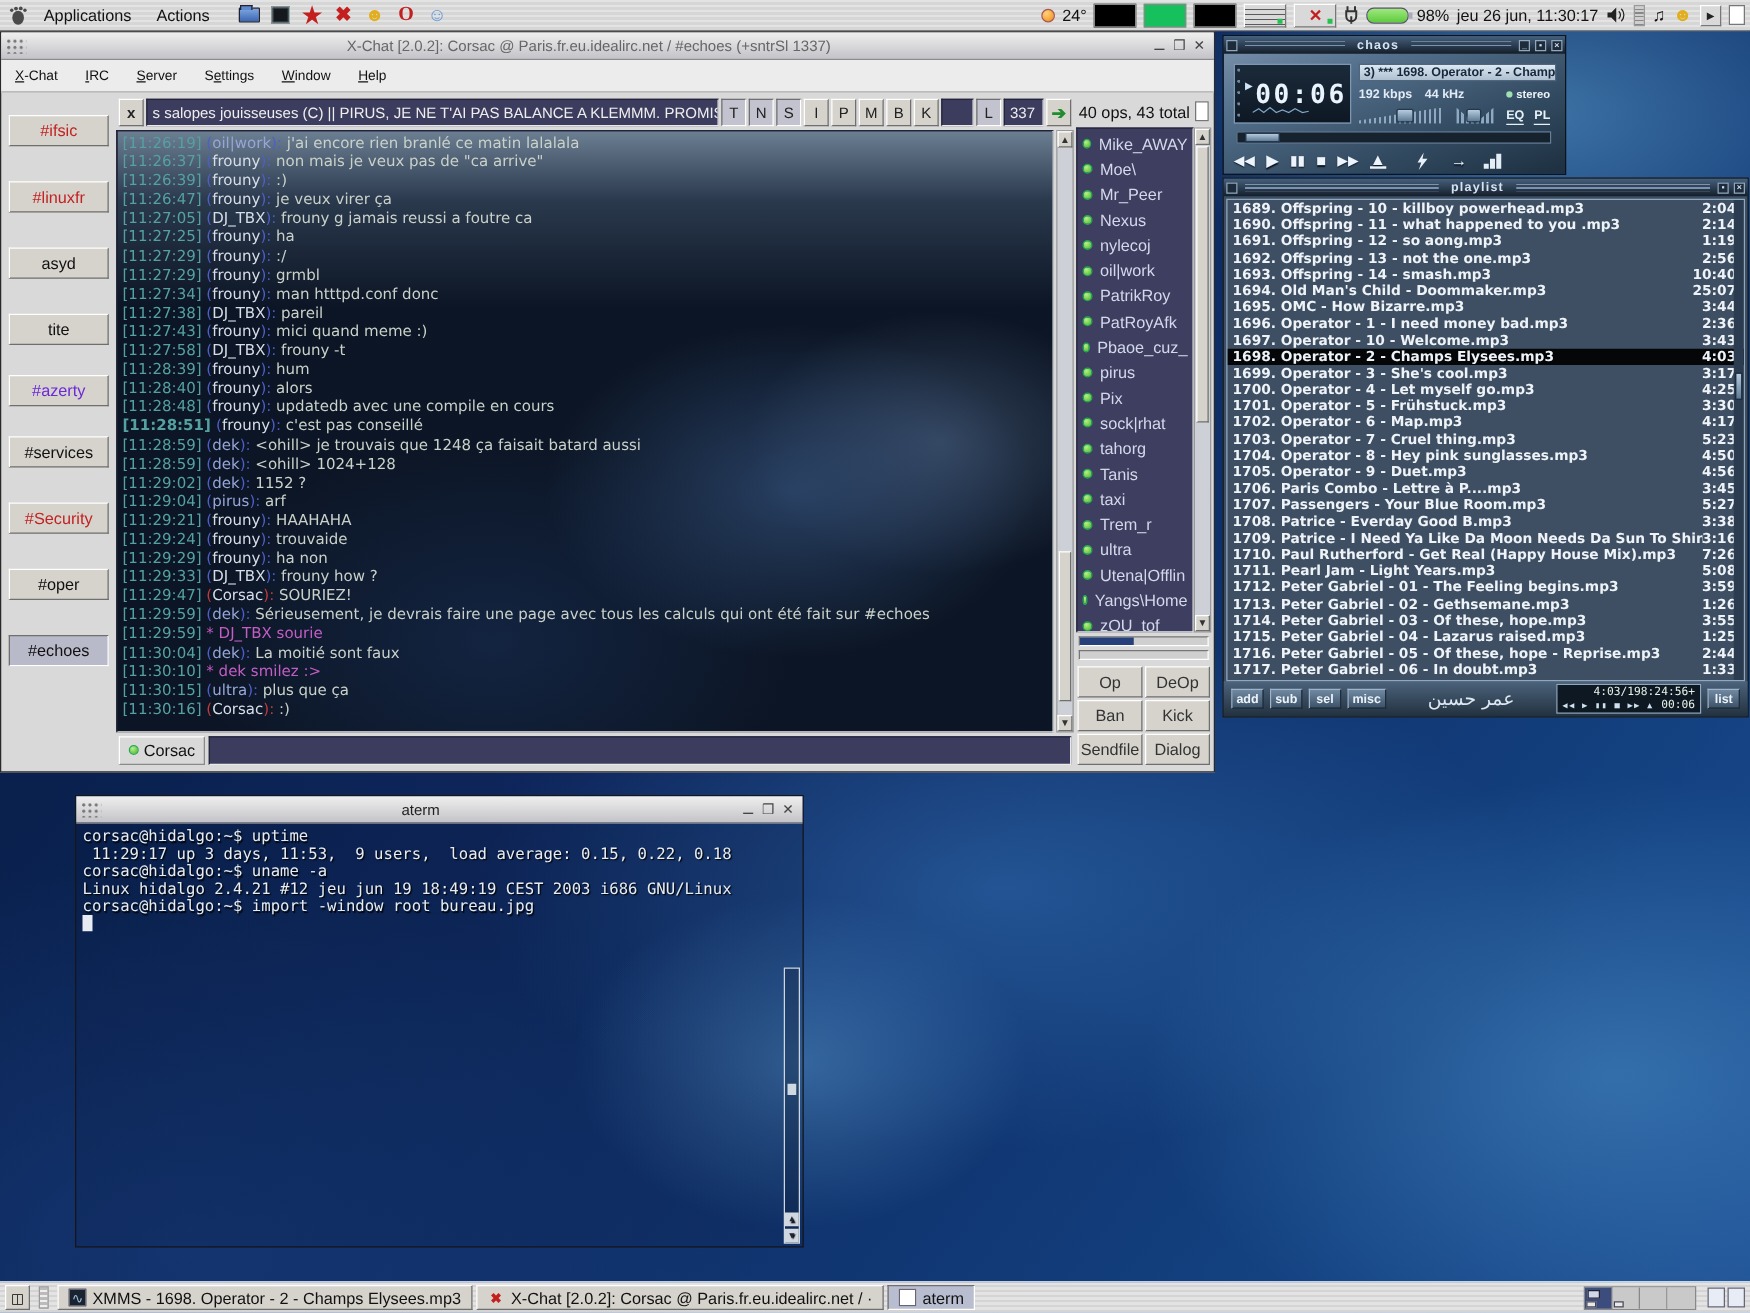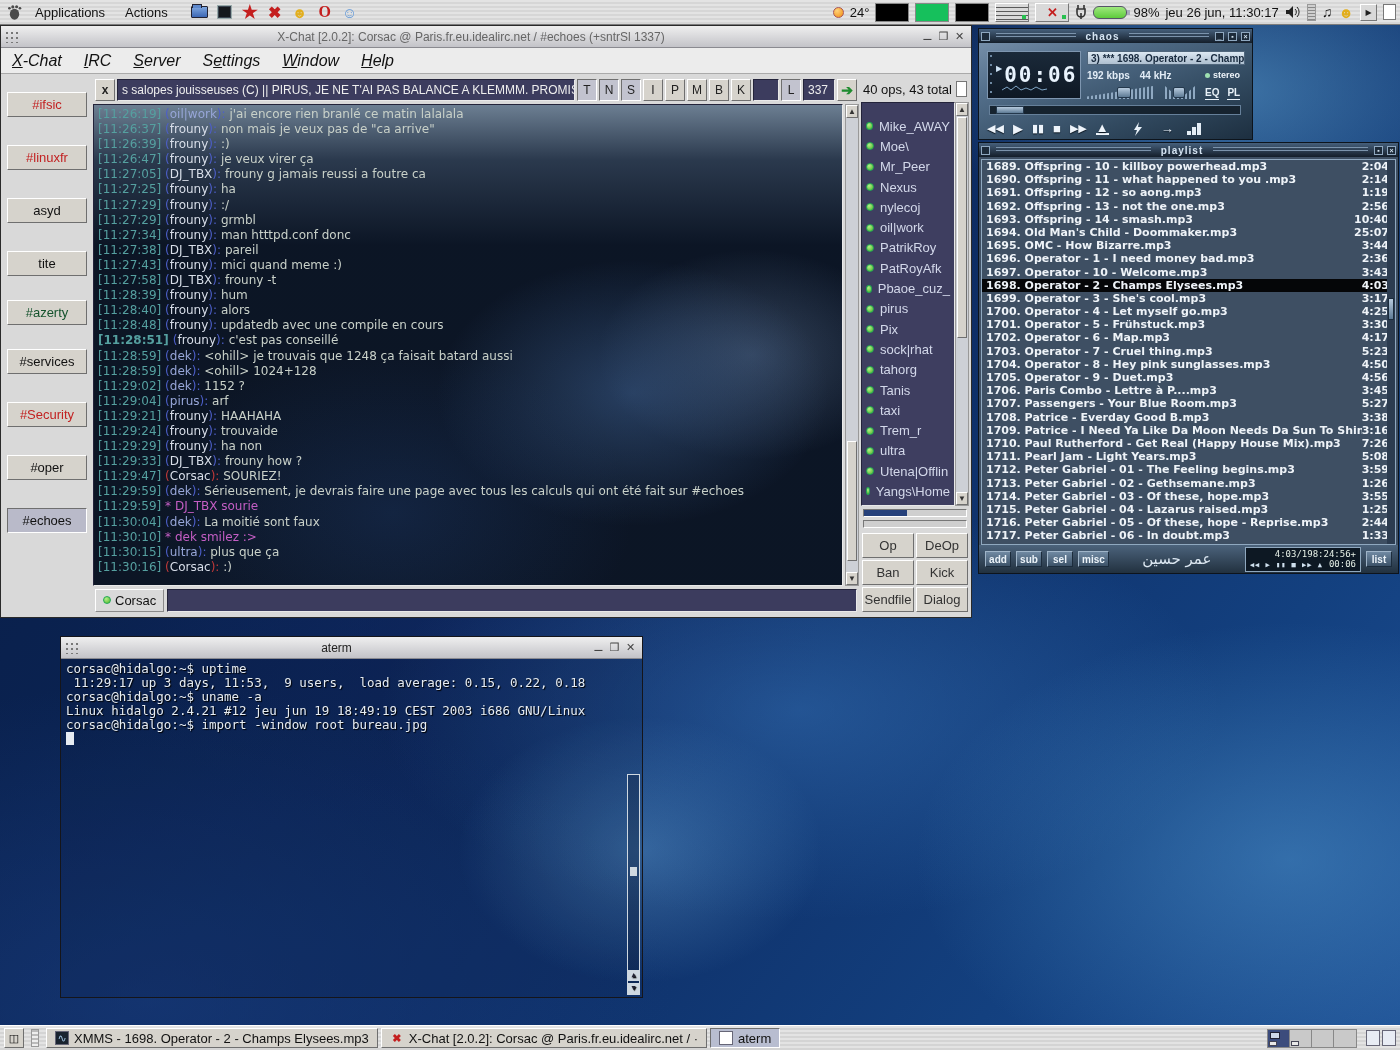--- a/index.html
+++ b/index.html
@@ -56,21 +56,21 @@
   .tbar { height:22px; background:linear-gradient(#efefef,#c3c3c8); border-bottom:1px solid #8a8a90;
     display:flex; align-items:center; font-size:12px; color:#666; }
   .tbar .grip { width:16px; height:12px; margin-left:4px;
     background:radial-gradient(circle 1px at 2px 2px,#777 1px,transparent 1.5px) 0 0/5px 5px; }
   .tbar .ttl { flex:1; text-align:center; white-space:nowrap; overflow:hidden; }
   .tbar .wbtns { display:flex; gap:3px; margin-right:5px; color:#444; font-size:11px; }
   .tbar .wbtns span { width:13px; text-align:center; cursor:default; }
 
   
   .xchat { left:0; top:25px; width:972px; height:593px; background:#d9d9d9; }
-  .xc-menubar { height:26px; background:#ececec; border-bottom:1px solid #aaa; display:flex; align-items:center; font-size:16px; color:#111;font-style:italic; }
+  .xc-menubar { height:26px; background:#ececec; border-bottom:1px solid #aaa; display:flex; align-items:center; font-size:11px; color:#111; }
   .xc-menubar .mi { padding:0 11px; } .mi u { text-decoration:underline; }
   .xc-main { display:flex; height:541px; padding:2px; gap:2px; }
   .xc-chans { width:88px; display:flex; flex-direction:column; align-items:center; padding-top:2px; }
   .chan-btn { width:80px; height:25px; margin:14px 0; background:#d6d3cc; border:1px solid; border-color:#fff #6f6f6f #6f6f6f #fff;
     font-size:13px; display:flex; align-items:center; justify-content:center; }
   .chan-btn.gap { margin-top:10px; }
   .chan-btn.active { border-color:#6f6f6f #fff #fff #6f6f6f; background:#b9bac9; }
   .xc-center { flex:1; display:flex; flex-direction:column; min-width:0; }
   .xc-topic { height:28px; display:flex; align-items:center; gap:2px; padding:1px 2px; }
   .sqbtn { height:22px; min-width:20px; background:#d6d3cc; border:1px solid; border-color:#fff #6f6f6f #6f6f6f #fff;
@@ -102,21 +102,21 @@
   .xc-input { height:27px; display:flex; align-items:center; gap:3px; padding:2px 2px 1px 2px; }
   .nickframe { height:23px; display:flex; align-items:center; gap:4px; padding:0 7px; font-size:13px; color:#111;
     background:#d9d9d9; border:1px solid; border-color:#fff #8a8a8a #8a8a8a #fff; }
   .gdot { width:8px; height:8px; border-radius:50%; background:radial-gradient(circle at 35% 30%,#b4f08a,#4eb428); border:1px solid #2a5; }
   .input-entry { flex:1; height:23px; }
   .xc-right { width:108px; display:flex; flex-direction:column; }
   .ops-label { height:26px; font-size:13px; color:#111; display:flex; align-items:center; gap:3px; padding:0 2px; white-space:nowrap; }
   .tinybox { width:11px; height:16px; background:#fff; border:1px solid #777; margin-left:auto; }
   .userwrap { flex:1; display:flex; min-height:0; margin-bottom:2px; }
   .userlist { flex:1; background:#3e3e60; border:1px solid; border-color:#23233a #e9e9e9 #e9e9e9 #23233a;
-    color:#d3d8ea; font-size:13px; overflow:hidden; padding:13px 0; }
+    color:#d3d8ea; font-size:13px; overflow:hidden; padding:2px 0; }
   .urow { display:flex; align-items:center; gap:6px; padding:1px 4px; height:20.3px; white-space:nowrap; }
   .meters { height:24px; display:flex; flex-direction:column; gap:3px; padding:1px 2px; }
   .meter { height:8px; background:#cfcfcf; border:1px solid; border-color:#777 #fff #fff #777; position:relative; }
   .meter .fill { position:absolute; left:0; top:0; bottom:0; background:#25407a; }
   .btngrid { display:grid; grid-template-columns:1fr 1fr; gap:2px; padding:1px; }
   .gbtn { height:25px; background:#d6d3cc; border:1px solid; border-color:#fff #6f6f6f #6f6f6f #fff;
     font-size:13px; color:#333; display:flex; align-items:center; justify-content:center; }
 
   
   .xtb { height:14px; background:linear-gradient(#46607c,#141e2a); display:flex; align-items:center;
@@ -305,21 +305,21 @@
         <span class="mi">S<u>e</u>ttings</span>
         <span class="mi"><u>W</u>indow</span>
         <span class="mi"><u>H</u>elp</span>
       </div>
     <div class="xc-main">
       <div class="xc-chans">
           <div class="chan-btn" style="color: rgb(194, 34, 34);">#ifsic</div>
           <div class="chan-btn" style="color: rgb(194, 34, 34);">#linuxfr</div>
           <div class="chan-btn" style="color: rgb(17, 17, 17);">asyd</div>
           <div class="chan-btn" style="color: rgb(17, 17, 17);">tite</div>
-          <div class="chan-btn gap" style="color: #14532d;">#azerty</div>
+          <div class="chan-btn gap" style="color: #6d28d9;">#azerty</div>
           <div class="chan-btn gap" style="color: rgb(17, 17, 17);">#services</div>
           <div class="chan-btn" style="color: rgb(194, 34, 34);">#Security</div>
           <div class="chan-btn" style="color: rgb(17, 17, 17);">#oper</div>
           <div class="chan-btn active" style="color: rgb(17, 17, 17);">#echoes</div>
         </div>
       <div class="xc-center">
         <div class="xc-topic">
           <span class="sqbtn" style="font-weight:bold">x</span>
           <span class="dkentry topic-entry">s salopes jouisseuses (C)  || PIRUS, JE NE T'AI PAS BALANCE A KLEMMM. PROMIS.</span>
           <span style="display:flex;gap:2px">

